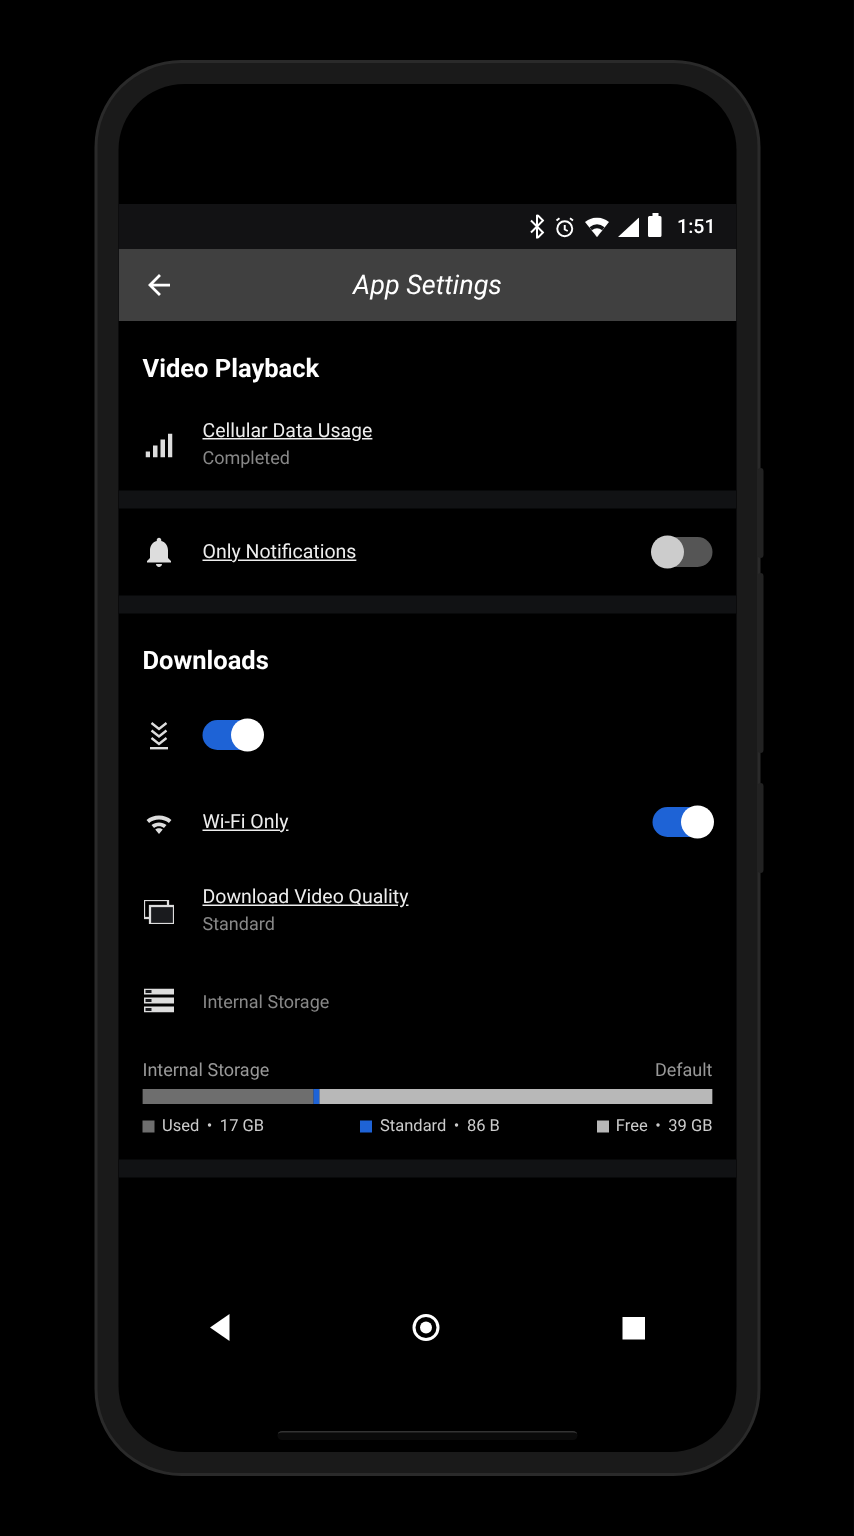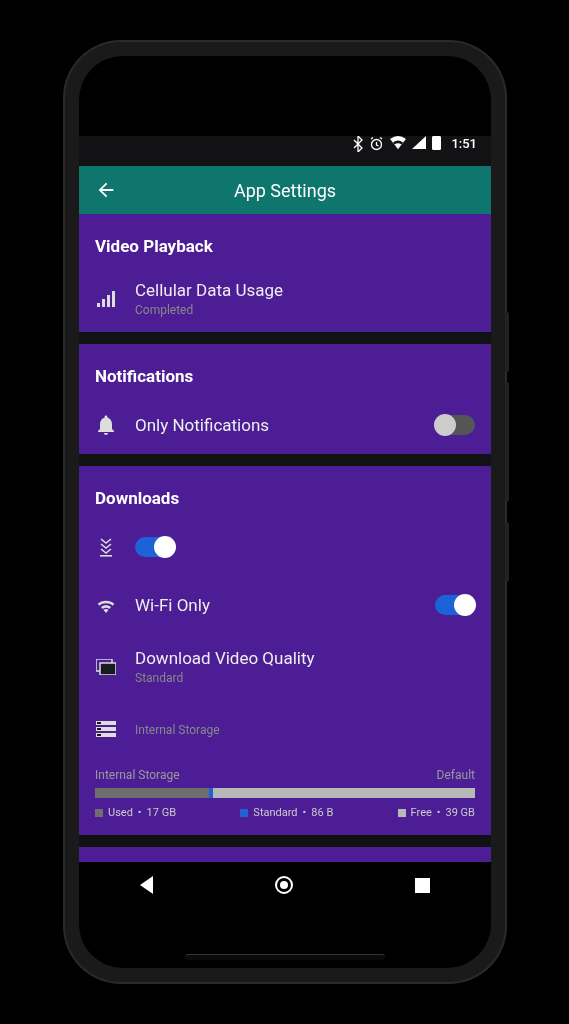--- a/index.html
+++ b/index.html
@@ -40,56 +40,57 @@
     left: 0; right: 0; top: 80px; bottom: 60px;
     background: #111214;
     overflow: hidden;
   }
   
   
   .status-bar {
     height: 30px;
     display: flex;
     justify-content: flex-end;
-    align-items: flex-start;
+    align-items: center;
     gap: 6px;
     padding: 0 14px;
     color: #fff;
     font-size: 13px;
     background: #121214;
   }
   .status-bar .glyph { font-size: 14px; line-height: 1; }
   .status-time { font-weight: 500; margin-left: 4px;}
   
   
   .app-header {
     height: 48px;
     display: flex;
     align-items: center;
     padding: 0 16px;
-    background: #0f766e;
+    background: #404040;
     position: relative;
+    font-style: italic;
   }
   .back-btn { color: #fff; font-size: 20px; cursor: pointer; width:24px; }
   .app-title { position: absolute; left: 50%; transform: translateX(-50%); color: #fff; font-size: 18px; font-weight: 400; }
   
   
-  .content { background: #4c1d95; color: #fff; overflow-y: auto; height: calc(100% - 30px - 48px - 46px); }
+  .content { background: #000000; color: #fff; overflow-y: auto; height: calc(100% - 30px - 48px - 46px); }
   .section-header { padding: 22px 16px 10px; font-size: 17px; font-weight: 700; }
   .row {
     display: flex;
     align-items: center;
     padding: 14px 16px;
     gap: 18px;
     min-height: 58px;
     position: relative;
   }
   .row .icon-slot { width: 22px; display:flex; justify-content:center; color:#d0d0d0;}
   .row-body { flex: 1; }
-  .row-title { font-size: 17px; color: #eee; }
+  .row-title { font-size: 13px; color: #eee; text-decoration: underline; }
   .row-sub { font-size: 12px; color: #888; margin-top: 2px; line-height: 1.35; max-width: 260px;}
   
   .gap-block { background:#111214; height: 12px; }
   
   
   .toggle {
     width: 40px; height: 20px; border-radius: 10px; position: relative; cursor: pointer;
   }
   .toggle .track { position:absolute; inset:0; border-radius:10px; background:#555; }
   .toggle .thumb { position:absolute; width:22px; height:22px; border-radius:50%; background:#ccc; top:-1px; left:-1px; transition:left .15s; }
@@ -185,21 +186,20 @@
               </svg>
           </span>
           <div class="row-body">
             <div class="row-title">Cellular Data Usage</div>
             <div class="row-sub">Completed</div>
           </div>
         </div>
 
         <div class="gap-block"></div>
 
-        <div class="section-header">Notifications</div>
         <div class="row">
           <span class="icon-slot">
             <svg width="18" height="20" viewBox="0 0 18 20">
                 <path d="M9 20c1.1 0 2-.9 2-2H7c0 1.1.9 2 2 2zm6-6V9c0-3.07-1.64-5.64-4.5-6.32V2c0-.83-.67-1.5-1.5-1.5S7.5 1.17 7.5 2v.68C4.63 3.36 3 5.92 3 9v5l-2 2v1h16v-1l-2-2z" fill="#ddd"></path>
               </svg>
           </span>
           <div class="row-body">
             <div class="row-title">Only Notifications</div>
           </div>
           <div class="toggle" id="t-notif">

